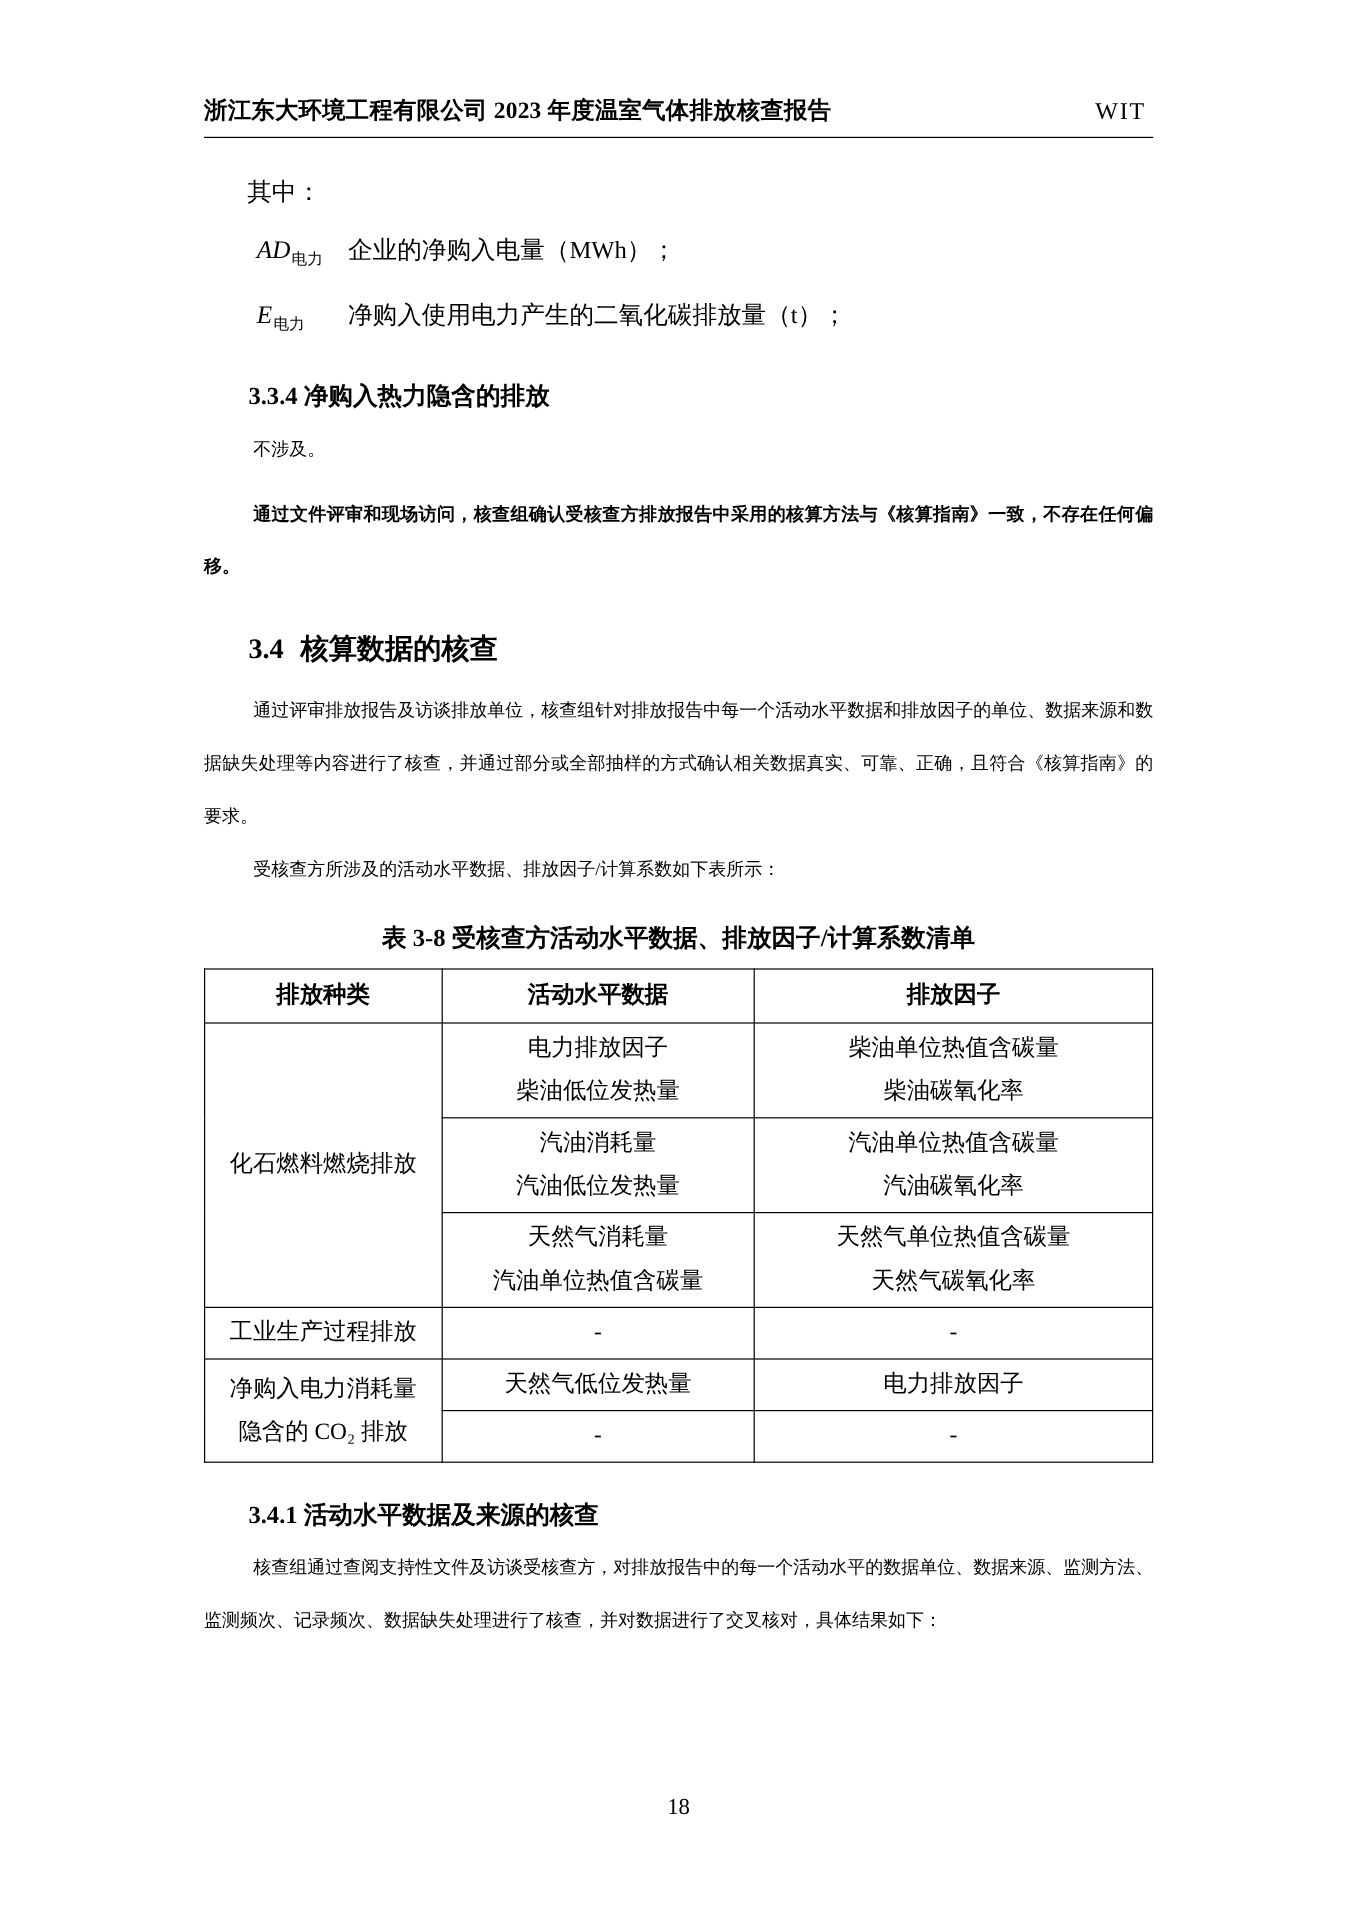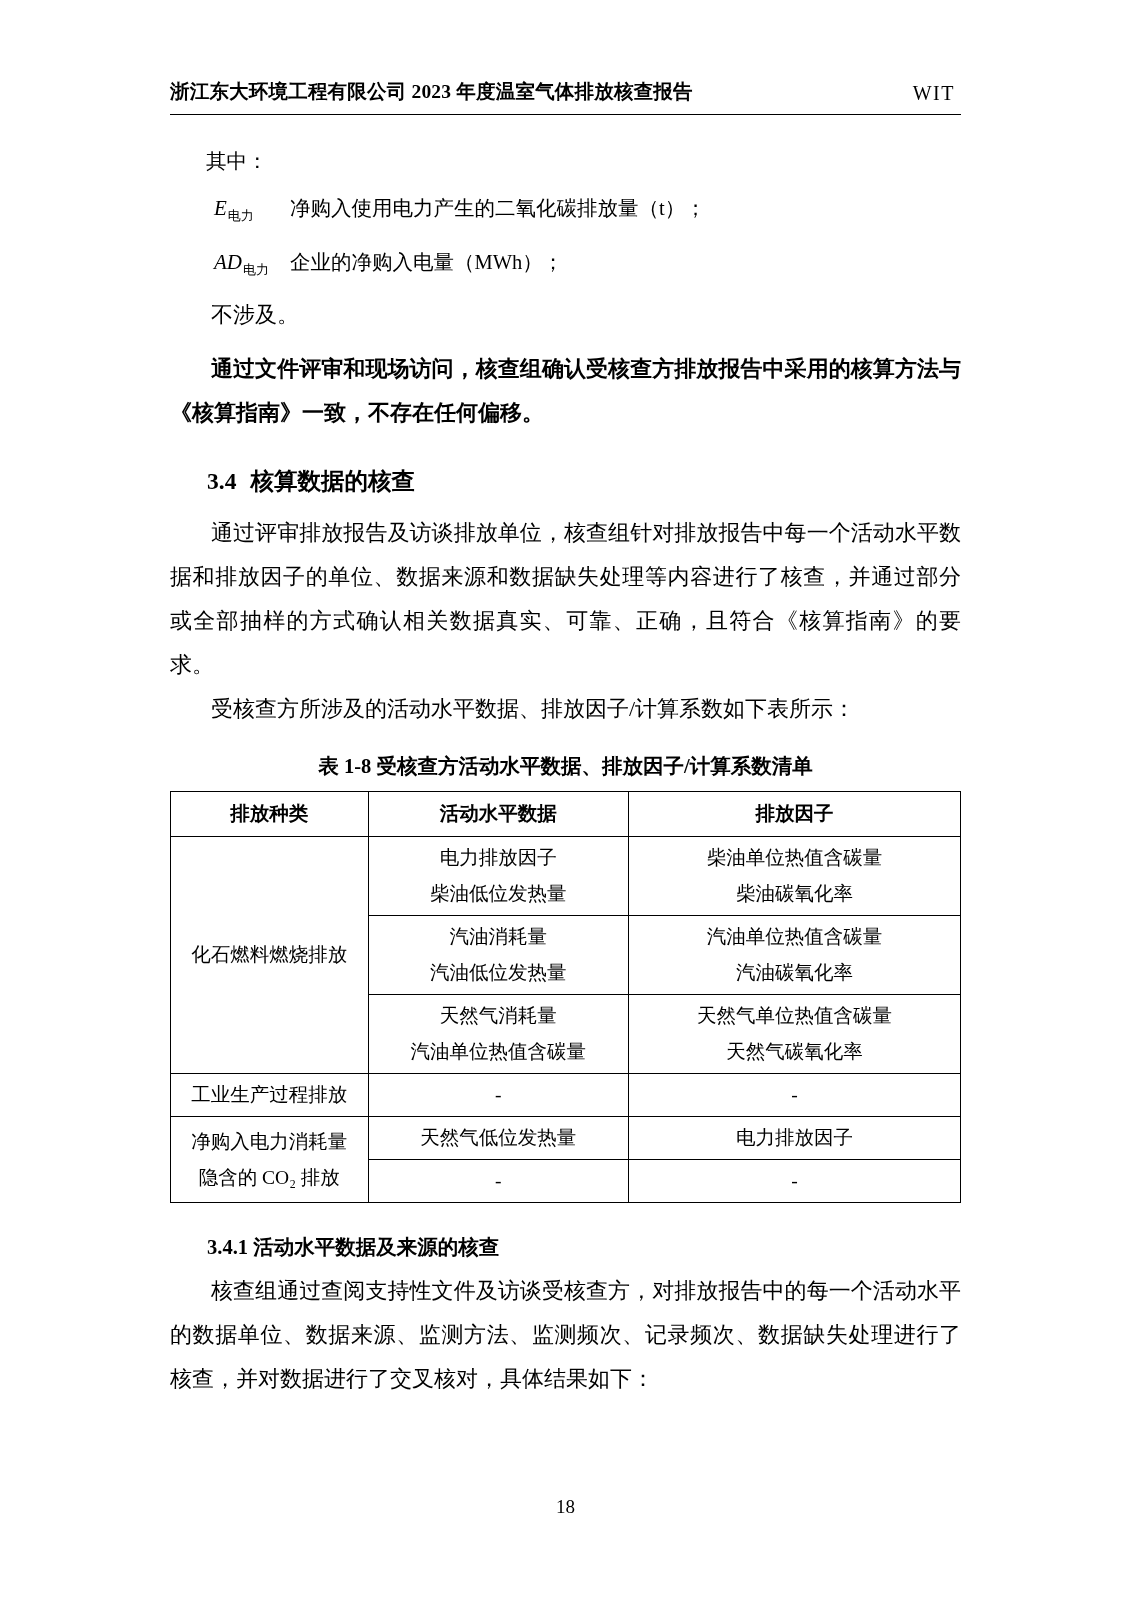--- a/index.html
+++ b/index.html
@@ -39,21 +39,21 @@
     font-size: 20px;
     letter-spacing: 1.5px;
     font-family: "Liberation Serif", "DejaVu Serif", serif;
     padding-right: 6px;
   }
   
   .content {
     padding-top: 26px;
   }
   .para {
-    font-size: 22px;
+    font-size: 15px;
     line-height: 44px;
     text-align: justify;
     margin: 0;
   }
   .indent2 {
     text-indent: 41px;
   }
   .bold {
     font-weight: bold;
   }
@@ -157,43 +157,44 @@
     <div class="header-title">浙江东大环境工程有限公司 2023 年度温室气体排放核查报告</div>
     <div class="header-mark">WIT</div>
   </div>
 
   <div class="content">
 
     <p class="whereline">其中：</p>
 
     <div class="deflist">
       <div class="defrow">
+        <div class="defsym"><span>AD</span><span class="sub">电力</span></div>
+        <div class="defdesc">企业的净购入电量（MWh）；</div>
+      </div>
+      <div class="defrow">
         <div class="defsym"><span>E</span><span class="sub">电力</span></div>
         <div class="defdesc">净购入使用电力产生的二氧化碳排放量（t）；</div>
       </div>
-      <div class="defrow">
-        <div class="defsym"><span>AD</span><span class="sub">电力</span></div>
-        <div class="defdesc">企业的净购入电量（MWh）；</div>
-      </div>
     </div>
 
+    <p class="h4">3.3.4 净购入热力隐含的排放</p>
 
     <p class="para indent2" style="padding-left:0">不涉及。</p>
 
     <div class="spacer-sm"></div>
 
     <p class="para indent2 bold">通过文件评审和现场访问，核查组确认受核查方排放报告中采用的核算方法与《核算指南》一致，不存在任何偏移。</p>
 
     <h3 class="h3"><span class="num">3.4</span><span>核算数据的核查</span></h3>
 
     <p class="para indent2">通过评审排放报告及访谈排放单位，核查组针对排放报告中每一个活动水平数据和排放因子的单位、数据来源和数据缺失处理等内容进行了核查，并通过部分或全部抽样的方式确认相关数据真实、可靠、正确，且符合《核算指南》的要求。</p>
 
     <p class="para indent2">受核查方所涉及的活动水平数据、排放因子/计算系数如下表所示：</p>
 
-    <div class="table-caption">表 1-8 受核查方活动水平数据、排放因子/计算系数清单</div>
+    <div class="table-caption">表 3-8 受核查方活动水平数据、排放因子/计算系数清单</div>
 
     <table class="data">
       <colgroup>
         <col class="col1">
           <col class="col2">
           <col class="col3">
       </colgroup>
       <thead>
         <tr>
           <th>排放种类</th>

